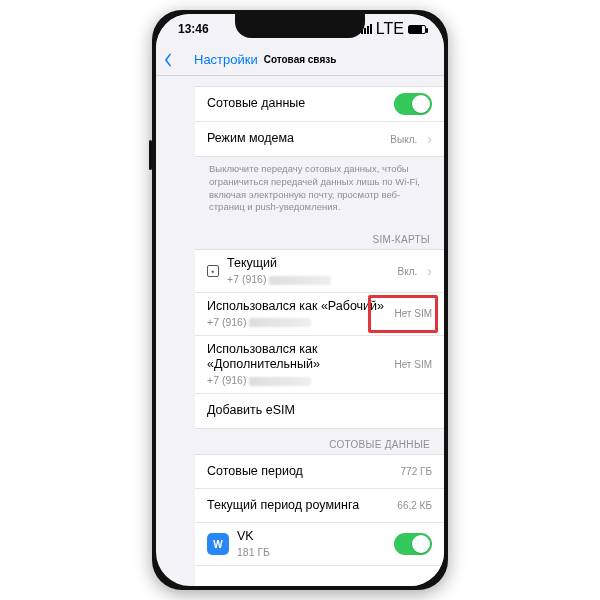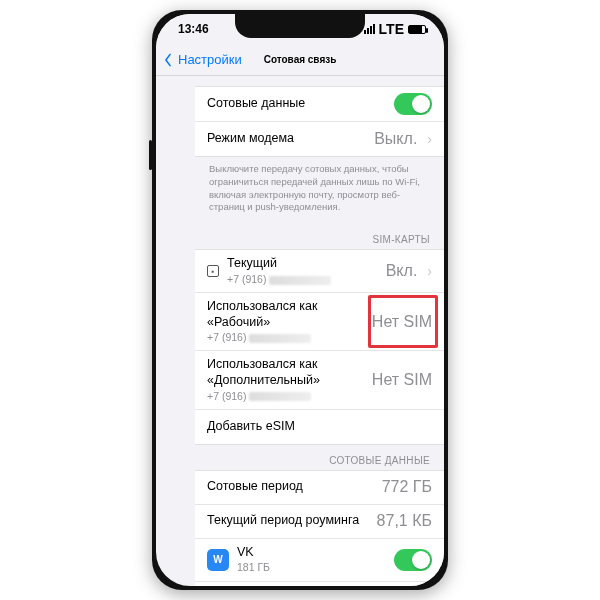--- a/index.html
+++ b/index.html
@@ -51,37 +51,37 @@
   .battery i{display:block;height:100%;width:80%;background:#000;}
   
   .nav {
     flex: 0 0 32px;
     display: flex; align-items: center;
     padding: 0 6px;
     background: #f2f2f7;
     border-bottom: 0.5px solid rgba(0,0,0,0.12);
     position: relative;
   }
-  .back { display:flex; align-items:center; color:#007aff; font-size:13px; gap:4px; }
+  .back { display:flex; align-items:center; color:#007aff; font-size:13px; gap:20px; }
   .back svg { width:12px; height:14px; }
   .nav-title { position:absolute; left:50%; transform:translateX(-50%); font-size:10px; font-weight:600; }
   
   .content { flex:1; overflow:hidden;margin-left:39px; }
   .group { background:#fff; border-top:0.5px solid rgba(0,0,0,0.12); border-bottom:0.5px solid rgba(0,0,0,0.12); }
   .row {
     min-height: 34px; padding: 6px 12px;
     display:flex; align-items:center; gap:8px;
     border-bottom: 0.5px solid rgba(0,0,0,0.1);
     font-size: 12.5px;
     position: relative;
   }
   .row:last-child { border-bottom:none; }
   .row .label { flex:1; color:#000; line-height:1.25; }
   .row .sub { color:#8e8e93; font-size:10.5px; margin-top:1px; }
-  .row .value { color:#8e8e93; font-size:16px; }
+  .row .value { color:#8e8e93; font-size:10px; }
   .chev { color:#c7c7cc; font-size:14px; margin-left:2px; }
   .footer-note { color:#8e8e93; font-size:9.5px; line-height:1.35; padding:6px 14px 10px; }
   .section-header { color:#8e8e93; font-size:10px; text-transform:uppercase; padding:10px 14px 4px; letter-spacing:0.3px;text-align:right; }
   .link-row { color:#007aff; }
   .toggle {
     width: 38px; height: 22px; background:#34c759; border-radius:11px; position:relative; flex:0 0 auto;
   }
   .toggle::after{content:"";position:absolute;right:2px;top:2px;width:18px;height:18px;background:#fff;border-radius:50%;box-shadow:0 1px 2px rgba(0,0,0,0.2);}
   .sim-icon { width:12px; height:12px; border:1px solid #555; border-radius:2px; display:flex; align-items:center; justify-content:center; font-size:8px; color:#555; flex:0 0 auto;}
   .phone-blur { display:inline-block; width:62px; height:9px; background:linear-gradient(90deg,#ddd,#eee); filter:blur(1px); border-radius:2px; vertical-align:middle;}
@@ -101,21 +101,21 @@
 
     <div class="status">
       <span>13:46</span>
       <div class="right">
         <span class="bars">
             <span></span>
             <span></span>
             <span></span>
             <span></span>
           </span>
-        <span style="font-size:14px;font-weight:700;">LTE</span>
+        <span style="font-size:16px;font-weight:400;">LTE</span>
         <span class="battery">
             <i></i>
           </span>
       </div>
     </div>
 
     <div class="nav">
       <div class="back">
         <svg viewBox="0 0 12 20">
             <path d="M9 2 L3 10 L9 18" stroke="#007aff" stroke-width="2.2" fill="none" stroke-linecap="round" stroke-linejoin="round"></path>
@@ -172,21 +172,21 @@
       </div>
 
       <div class="section-header">СОТОВЫЕ ДАННЫЕ</div>
       <div class="group">
         <div class="row">
           <div class="label">Сотовые период</div>
           <div class="value">772 ГБ</div>
         </div>
         <div class="row">
           <div class="label">Текущий период роуминга</div>
-          <div class="value">87,1 КБ</div>
+          <div class="value">66,2 КБ</div>
         </div>
         <div class="row">
           <div class="app-icon vk">W</div>
           <div class="label">
             <div>VK</div>
             <div class="sub">181 ГБ</div>
           </div>
           <div class="toggle"></div>
         </div>
         <div class="row">

